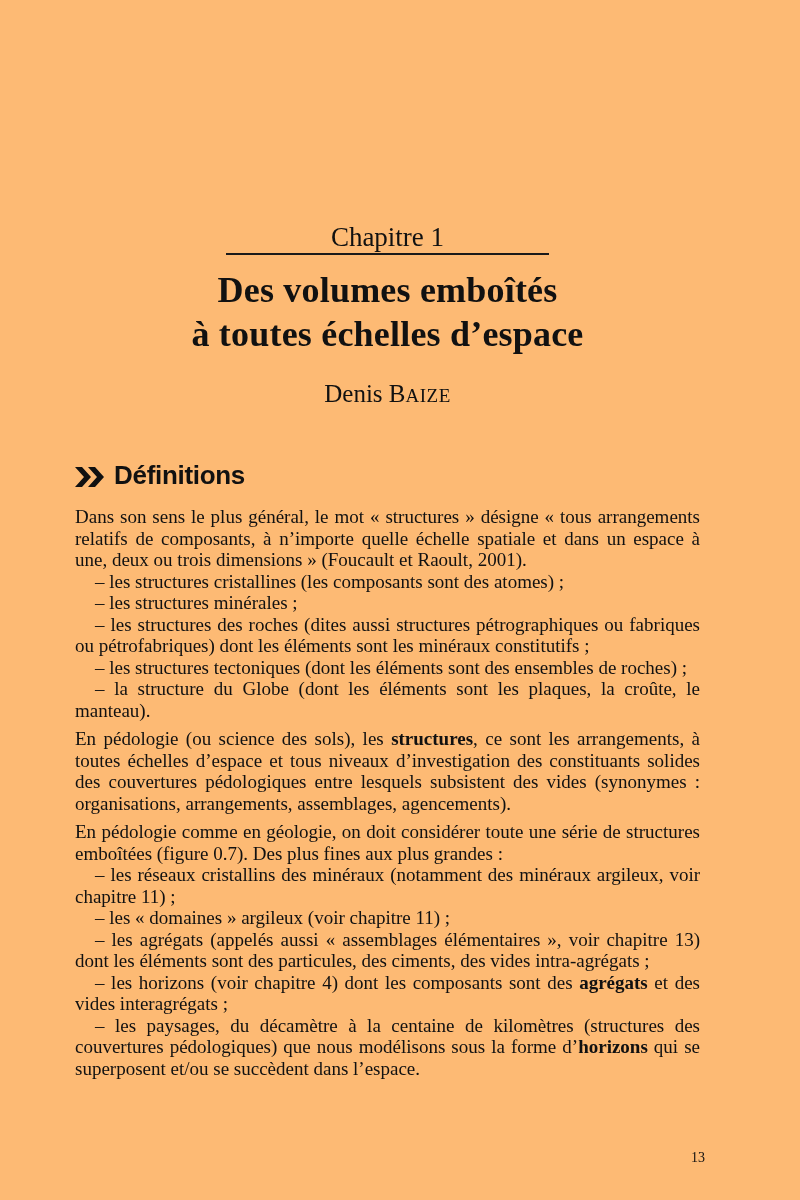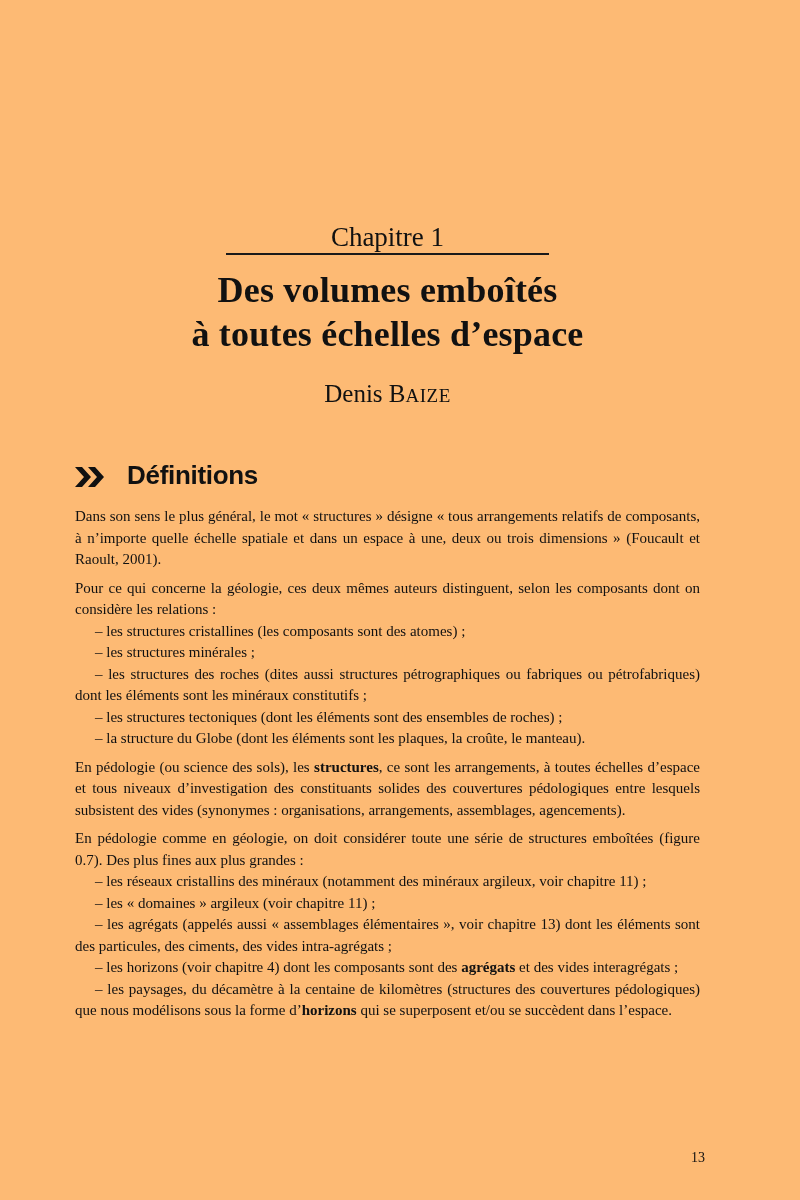--- a/index.html
+++ b/index.html
@@ -52,41 +52,41 @@
     font-size: 19px;
     letter-spacing: 0.5px;
   }
   
   .section-heading {
     position: absolute;
     top: 459px;
     left: 75px;
     display: flex;
     align-items: center;
-    gap: 22px;
+    gap: 9px;
   }
   .section-heading .icon {
     display: inline-flex;
     margin-top: 3px;
   }
   .section-heading .label {
     font-family: "Liberation Sans", "DejaVu Sans", sans-serif;
     font-weight: 700;
     font-size: 26px;
     line-height: 32px;
     letter-spacing: -0.3px;
     color: #111111;
   }
   
   .body-text {
     position: absolute;
     top: 506px;
     left: 75px;
     width: 625px;
-    font-size: 15px;
+    font-size: 19px;
     line-height: 21.5px;
     text-align: justify;
     hyphens: auto;
     -webkit-hyphens: auto;
   }
   .body-text p {
     margin: 0;
   }
   .body-text p.para {
     margin-top: 7px;
@@ -130,21 +130,20 @@
         <path d="M0,0 L7,0 L16,10 L7,20 L0,20 L9,10 Z" fill="#111111"></path>
         <path d="M13,0 L20,0 L29,10 L20,20 L13,20 L22,10 Z" fill="#111111"></path>
       </svg>
     </span>
     <span class="label">Définitions</span>
   </div>
 
   <div class="body-text">
     <p class="para first">Dans son sens le plus général, le mot « structures » désigne « tous arrangements relatifs de composants, à n’importe quelle échelle spatiale et dans un espace à une, deux ou trois dimensions » (Foucault et Raoult, 2001).</p>
 
-    <p class="para">Pour ce qui concerne la géologie, ces deux mêmes auteurs distinguent, selon les composants dont on considère les relations :</p>
     <p class="list-item">– les structures cristallines (les composants sont des atomes) ;</p>
     <p class="list-item">– les structures minérales ;</p>
     <p class="list-item">– les structures des roches (dites aussi structures pétrographiques ou fabriques ou pétrofabriques) dont les éléments sont les minéraux constitutifs ;</p>
     <p class="list-item">– les structures tectoniques (dont les éléments sont des ensembles de roches) ;</p>
     <p class="list-item">– la structure du Globe (dont les éléments sont les plaques, la croûte, le manteau).</p>
 
     <p class="para"><span>En pédologie (ou science des sols), les </span><b>structures</b><span>, ce sont les arrangements, à toutes échelles d’espace et tous niveaux d’investigation des constituants solides des couvertures pédologiques entre lesquels subsistent des vides (synonymes : organisations, arrangements, assemblages, agencements).</span></p>
 
     <p class="para">En pédologie comme en géologie, on doit considérer toute une série de structures emboîtées (figure 0.7). Des plus fines aux plus grandes :</p>
     <p class="list-item">– les réseaux cristallins des minéraux (notamment des minéraux argileux, voir chapitre 11) ;</p>

